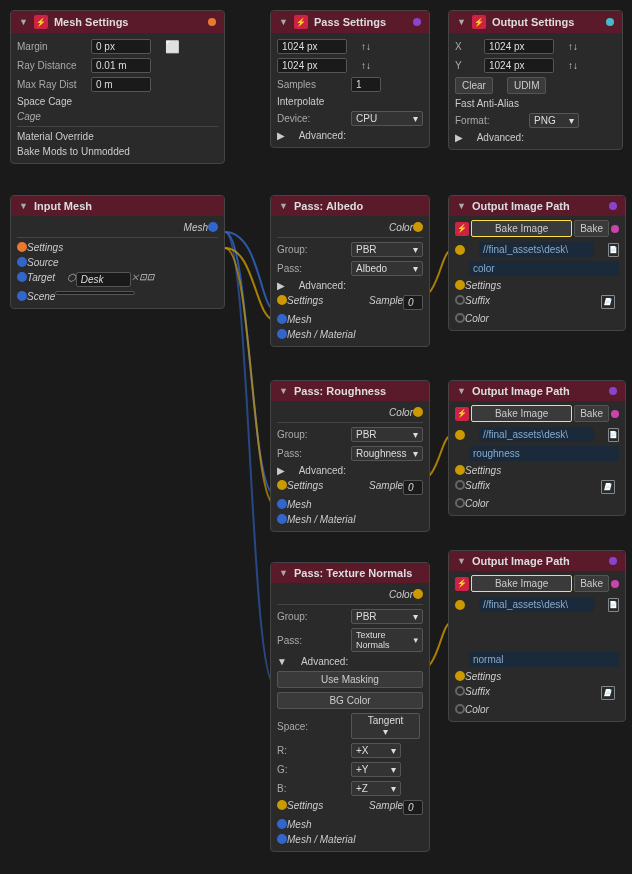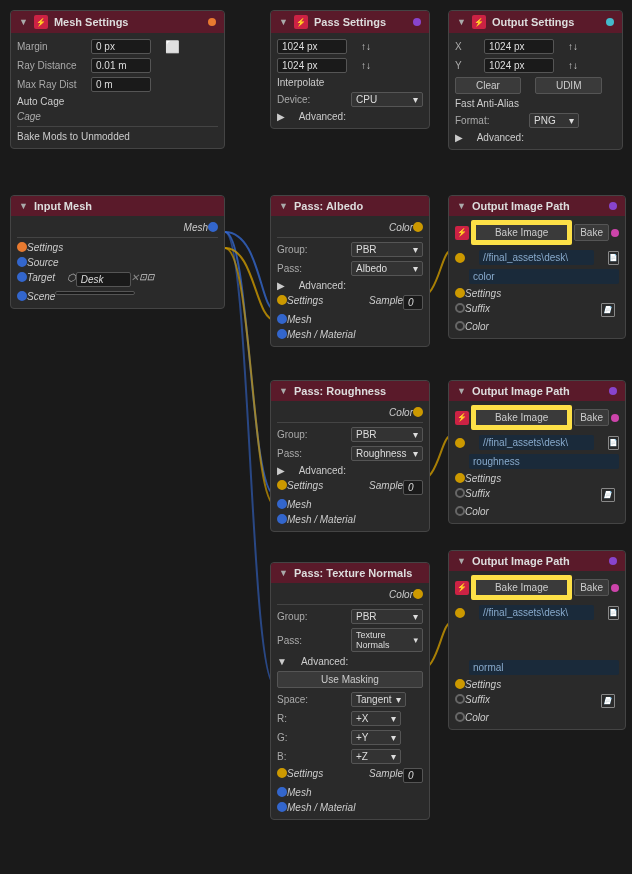--- a/index.html
+++ b/index.html
@@ -113,21 +113,21 @@
     }
 
     .socket-row-right {
       justify-content: flex-end;
     }
 
     .btn-small {
       background: #3a3a3a;
       border: 1px solid #555;
       border-radius: 2px;
-      padding: 2px 20px;
+      padding: 2px 6px;
       color: #ccc;
       font-size: 10px;
       cursor: pointer;
     }
 
     .divider {
       border-top: 1px solid #444;
       margin: 2px 0;
     }
 
@@ -186,21 +186,21 @@
 
     .bake-btn-row {
       display: flex;
       gap: 2px;
       align-items: center;
       margin-bottom: 3px;
     }
 
     .btn-bake {
       background: #3a3a3a;
-      border: 5px solid #fde047;
+      border: 1px solid #fde047;
       border-radius: 2px;
       padding: 2px 8px;
       color: #ccc;
       font-size: 10px;
       flex: 1;
     }
 
     .btn-bake-short {
       background: #3a3a3a;
       border: 1px solid #555;
@@ -254,26 +254,29 @@
     </div>
     <div class="node-row">
       <span class="node-label">Ray Distance</span>
       <span class="input-field">0.01 m</span>
     </div>
     <div class="node-row">
       <span class="node-label">Max Ray Dist</span>
       <span class="input-field">0 m</span>
     </div>
     <div class="node-row">
-      <span style="flex:1;">Auto Cage</span>
+      <span style="flex:1;">Space Cage</span>
     </div>
     <div class="node-row">
       <span style="flex:1; color:#aaa; font-style:italic;">Cage</span>
     </div>
     <div class="divider"></div>
+    <div class="node-row">
+      <span>Material Override</span>
+    </div>
     <div class="node-row">
       <span>Bake Mods to Unmodded</span>
     </div>
   </div>
 </div>
 
 <div class="node" style="left:270px; top:10px; width:160px;">
   <div class="node-header">
     <span class="collapse-arrow">▼</span>
     <span class="node-title-icon">⚡</span>
@@ -281,20 +284,24 @@
     <span class="node-dot node-dot-purple"></span>
   </div>
   <div class="node-body">
     <div class="node-row">
       <span class="input-field" style="width:70px;">1024 px</span>
       <span style="font-size:10px;">↑↓</span>
     </div>
     <div class="node-row">
       <span class="input-field" style="width:70px;">1024 px</span>
       <span style="font-size:10px;">↑↓</span>
+    </div>
+    <div class="node-row">
+      <span class="node-label">Samples</span>
+      <span class="input-field" style="width:30px;">1</span>
     </div>
     <div class="node-row">
       <span>Interpolate</span>
     </div>
     <div class="node-row">
       <span class="node-label">Device:</span>
       <span class="dropdown" style="width:80px;">
         <span>CPU</span>
         <span>▾</span>
       </span>
@@ -572,22 +579,25 @@
       </span>
     </div>
     <div class="node-row">
       <span>▼</span>
       <span>Advanced:</span>
     </div>
     <div class="node-row">
       <button class="btn-small" style="width:100%;">Use Masking</button>
     </div>
     <div class="node-row">
+      <button class="btn-small" style="width:100%;">BG Color</button>
+    </div>
+    <div class="node-row">
       <span class="node-label">Space:</span>
-      <span class="dropdown" style="width:55px;">
+      <span class="dropdown" style="width:69px;flex-direction:column;">
         <span>Tangent</span>
         <span>▾</span>
       </span>
     </div>
     <div class="node-row">
       <span class="node-label">R:</span>
       <span class="dropdown" style="width:50px;">
         <span>+X</span>
         <span>▾</span>
       </span>

